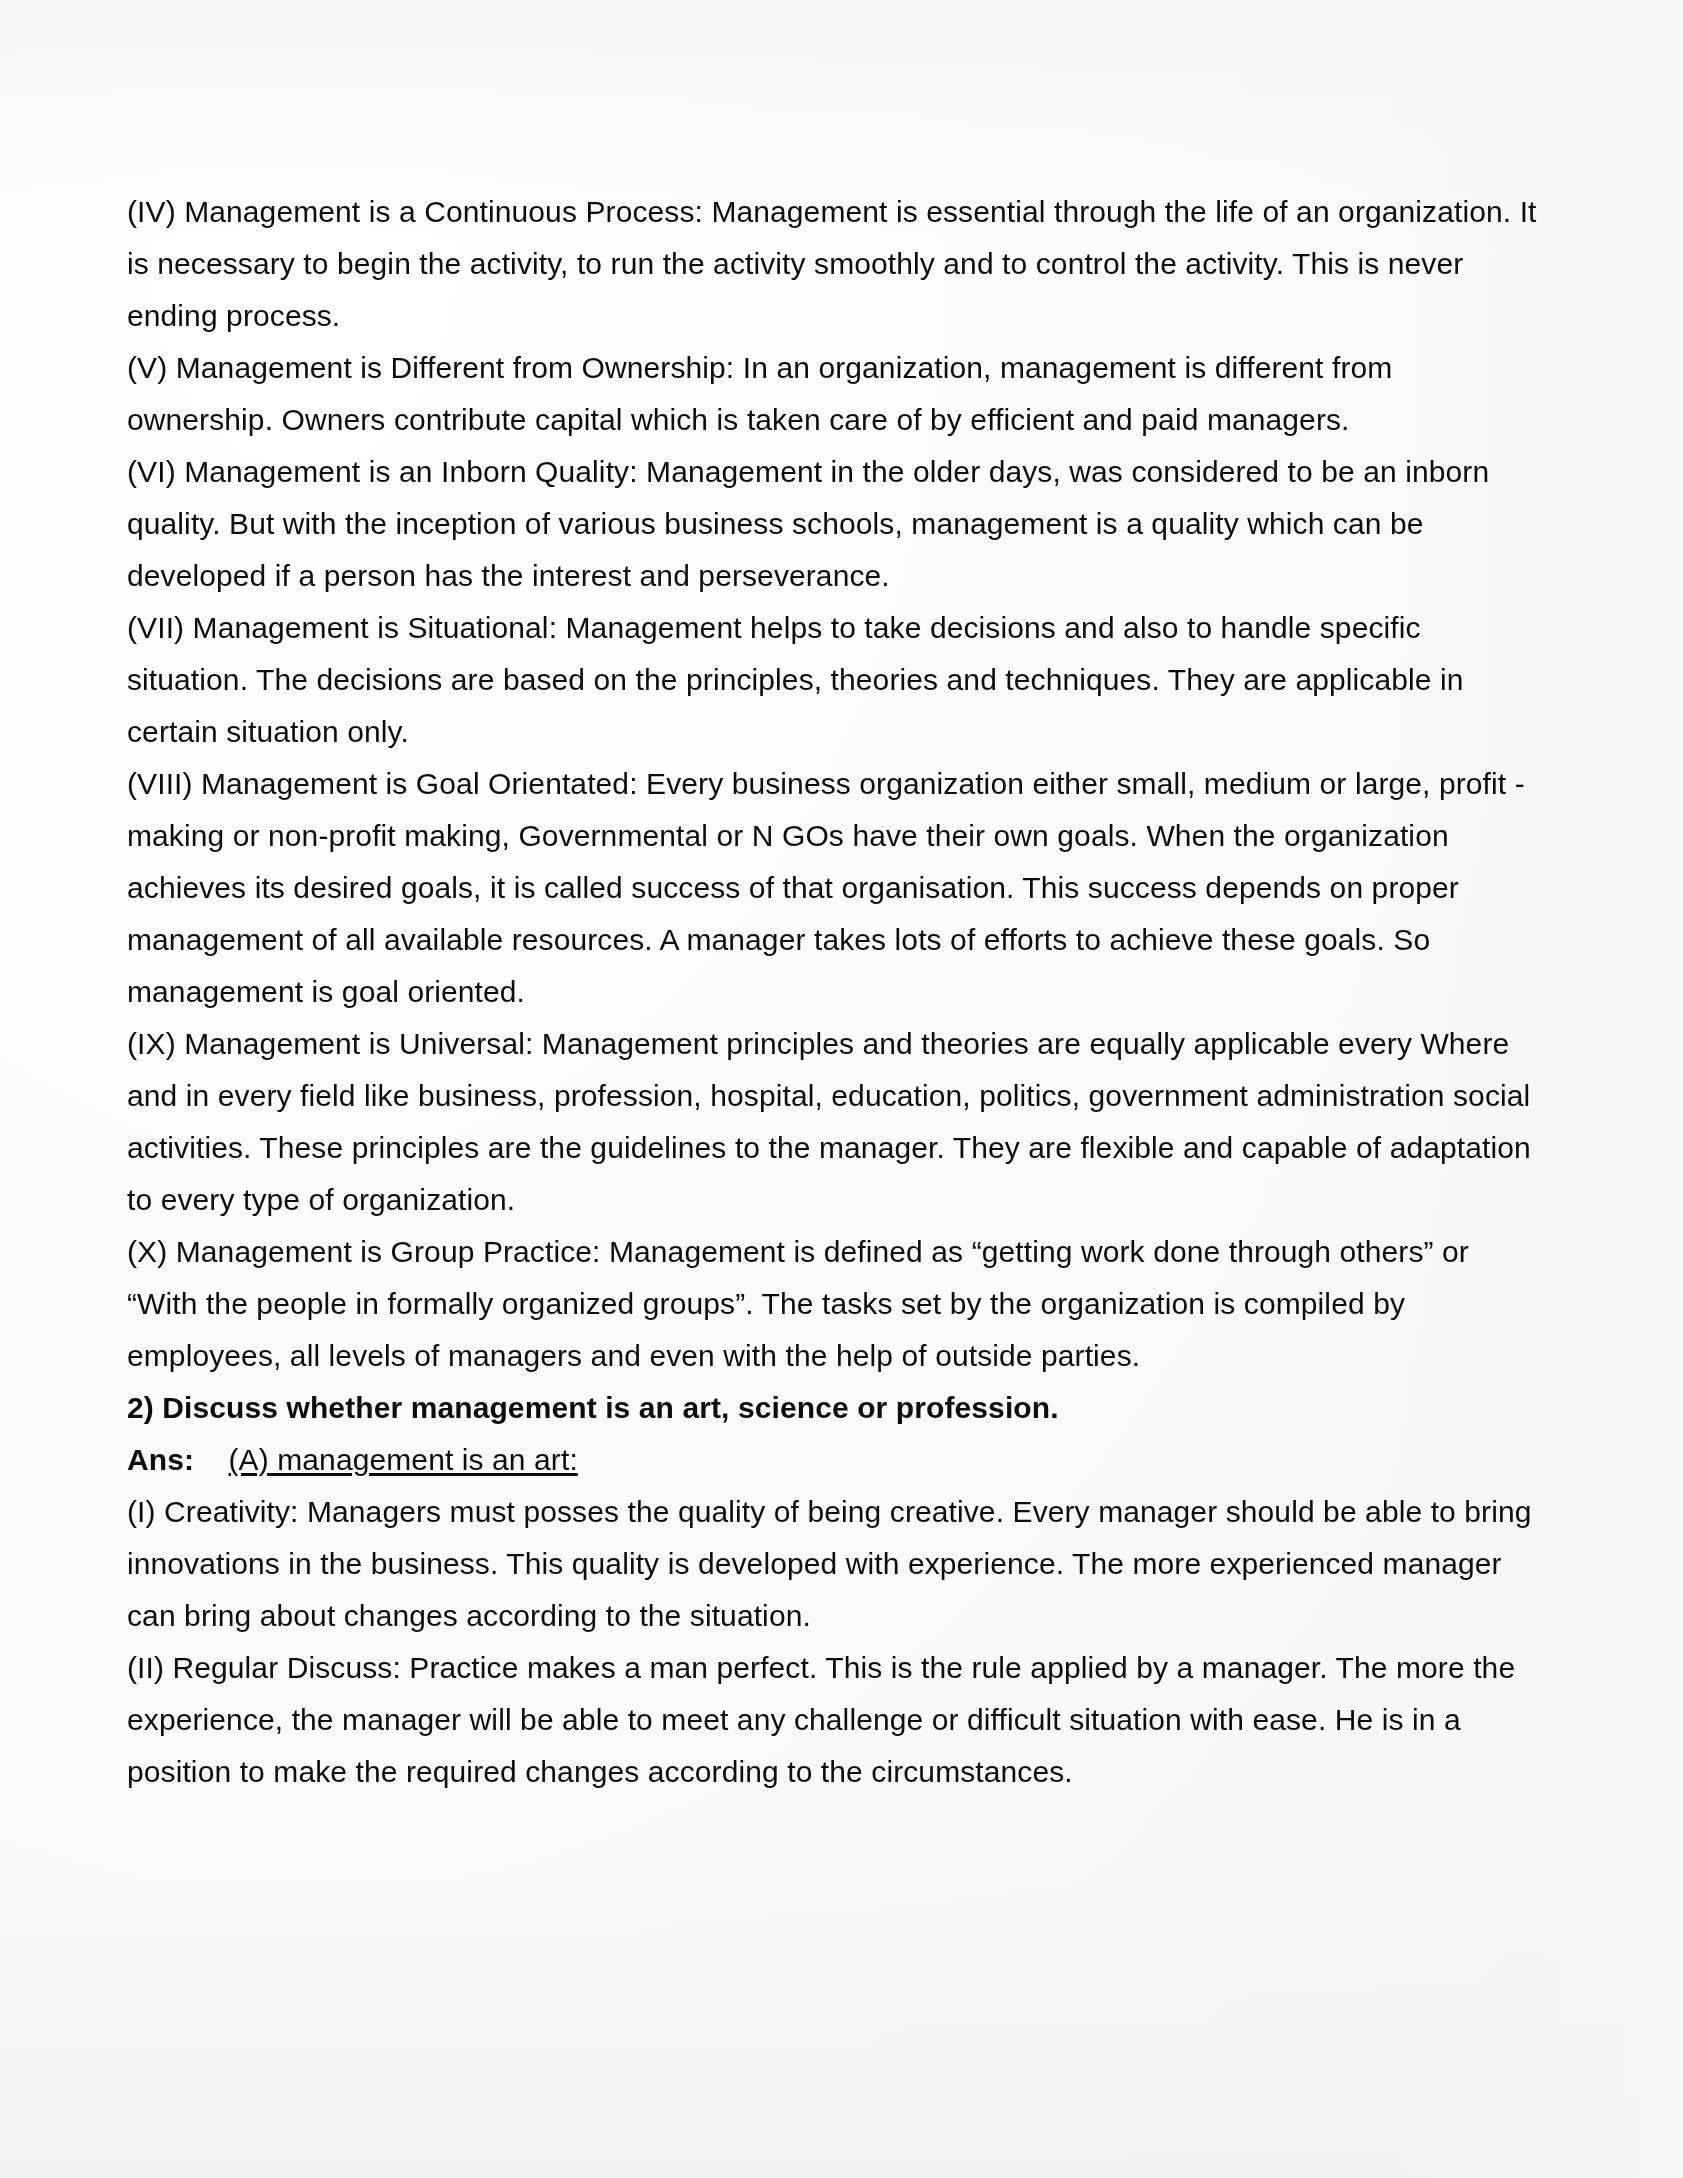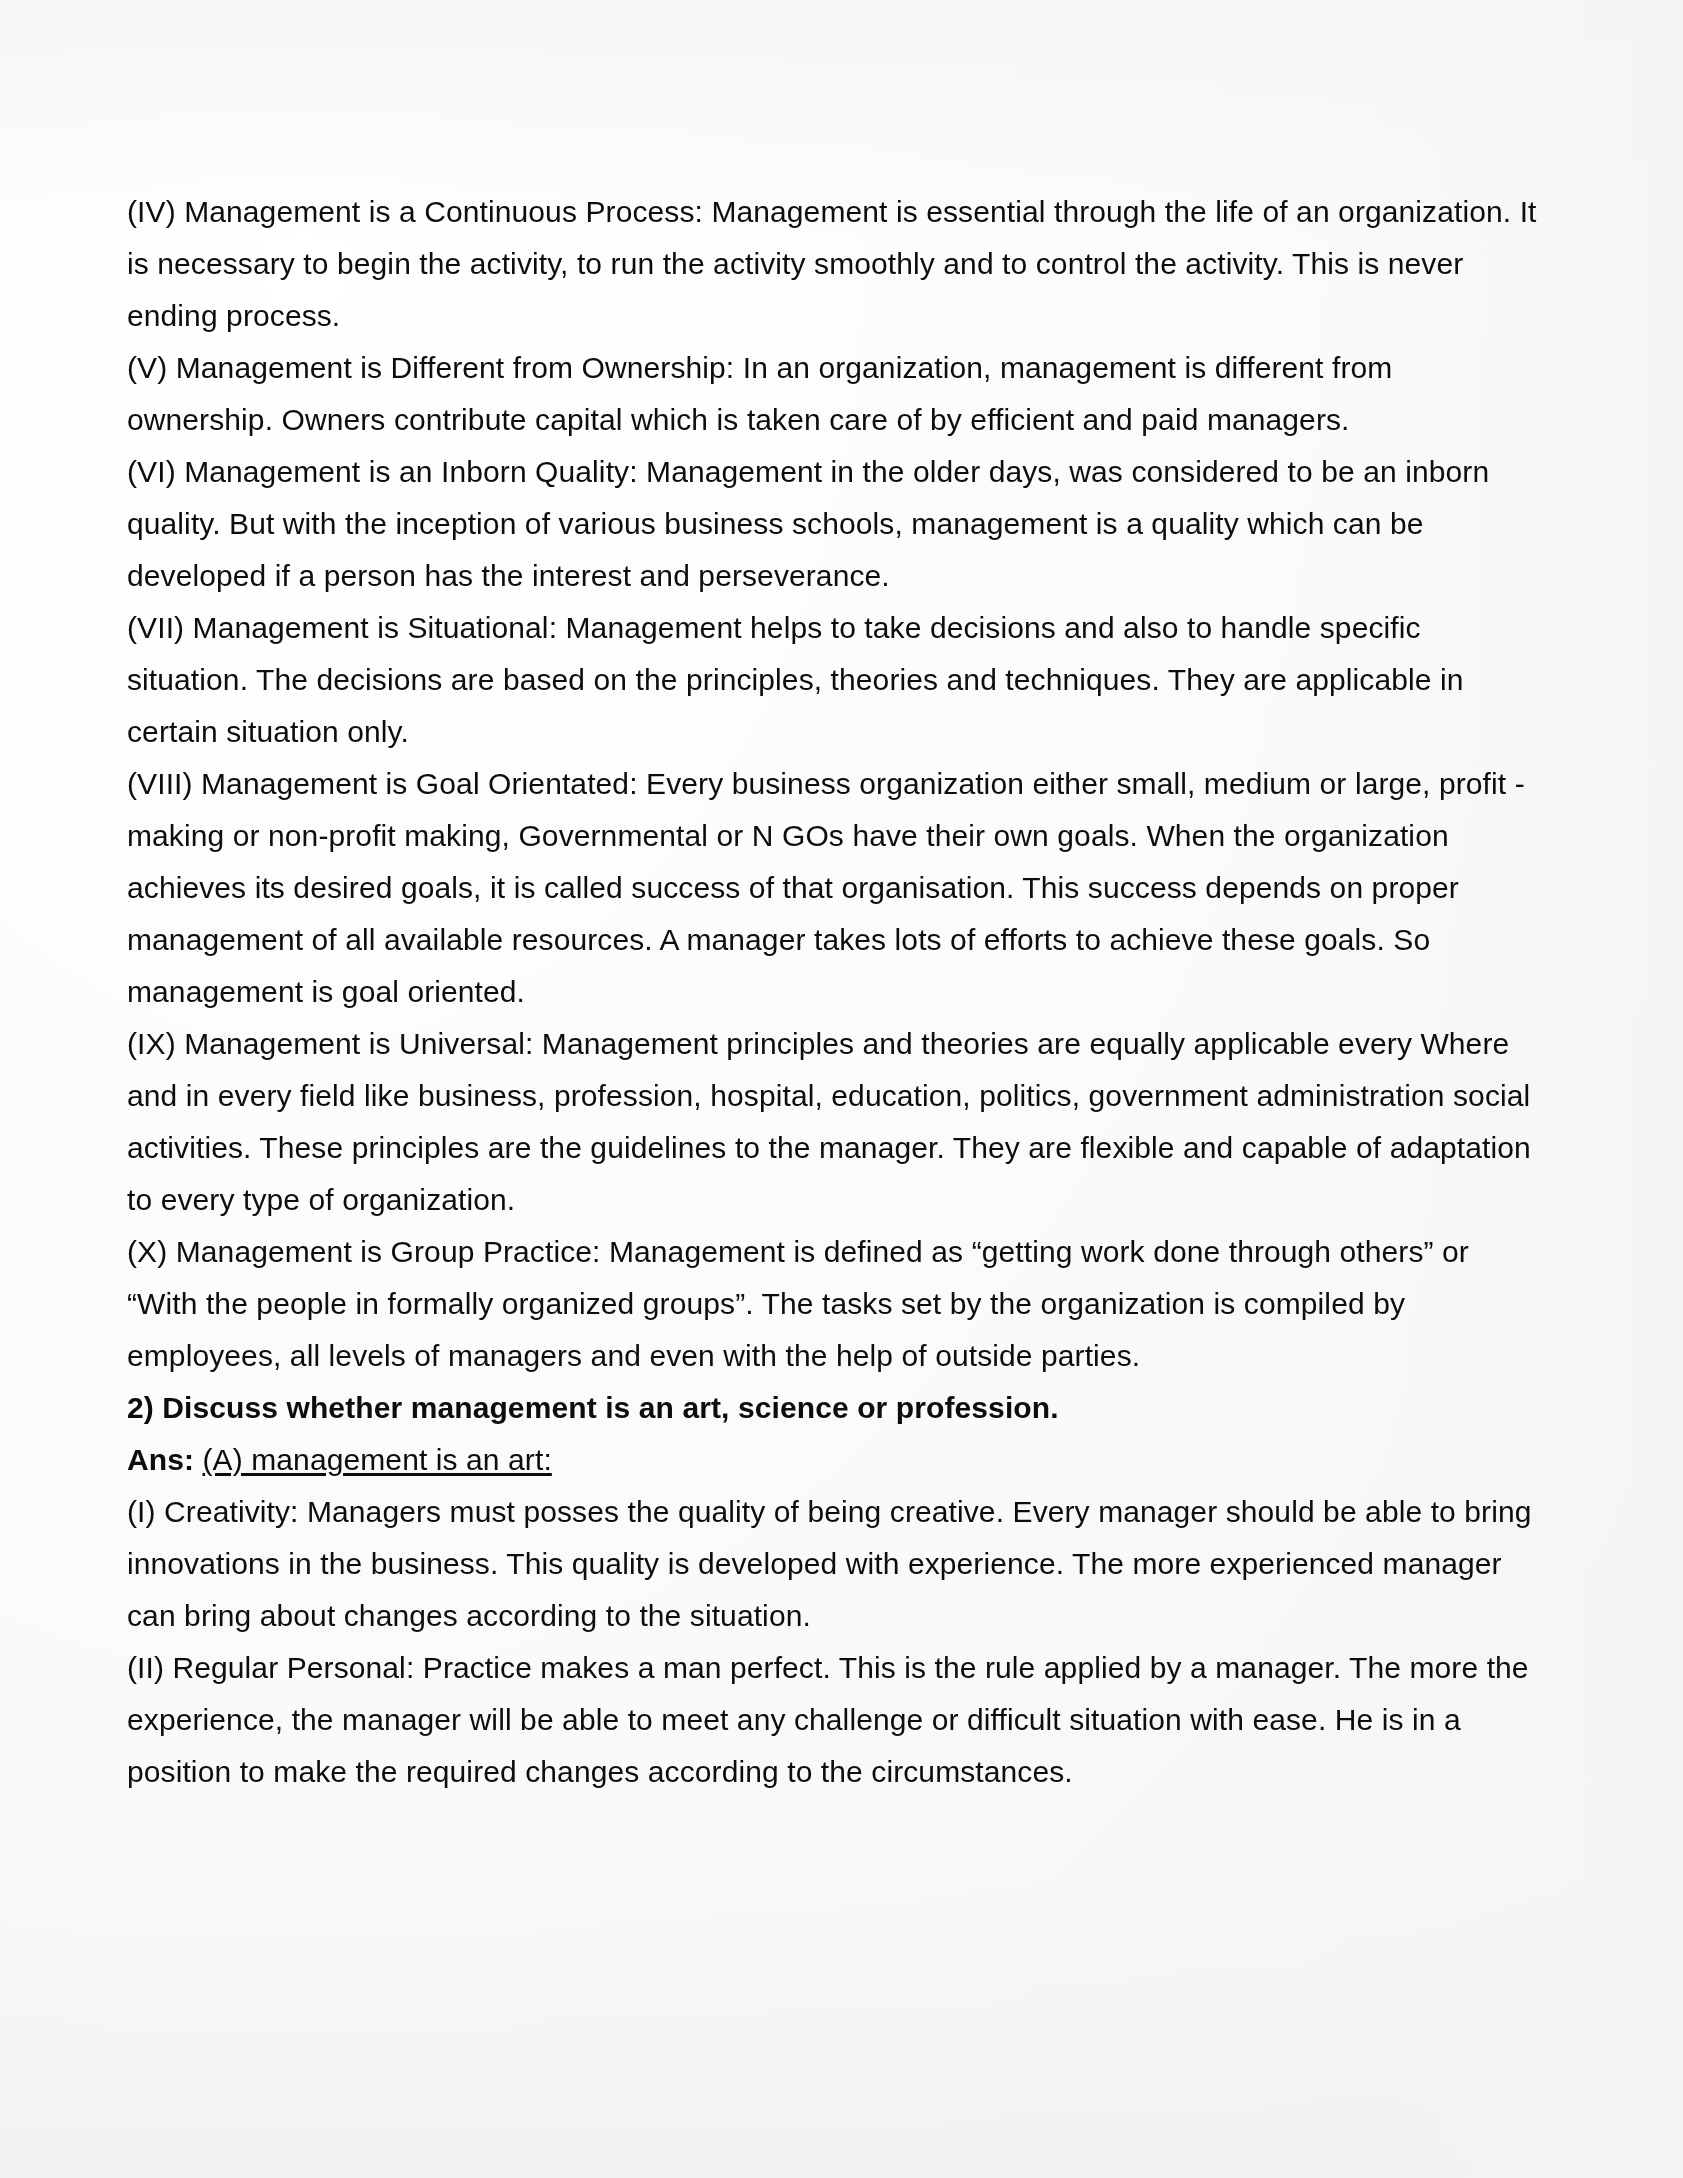--- a/index.html
+++ b/index.html
@@ -62,20 +62,21 @@
   }
   .lead {
     font-weight: normal;
   }
   .ans-label {
     font-weight: bold;
   }
   .underline {
     text-decoration: underline;
     text-underline-offset: 3px;
+    margin-left: 26px;
   }
   .q-head {
     font-weight: bold;
   }
 </style>
 </head>
 <body>
 
 <div class="page">
   <div class="scan-tint-a"></div>
@@ -119,19 +120,19 @@
 
     <p class="para">
       <span class="ans-label">Ans:</span><span>&nbsp;</span><span class="underline">(A) management is an art: </span>
     </p>
 
     <p class="para">
       <span class="lead">(I) Creativity:</span><span> </span><span>Managers must posses the quality of being creative. Every manager should be able to bring innovations in the business. This quality is developed with experience. The more experienced manager can bring about changes according to the situation.</span>
     </p>
 
     <p class="para">
-      <span class="lead">(II) Regular Personal:</span><span> </span><span>Practice makes a man perfect. This is the rule applied by a manager. The more the experience, the manager will be able to meet any challenge or difficult situation with ease. He is in a position to make the required changes according to the circumstances.</span>
+      <span class="lead">(II) Regular Discuss:</span><span> </span><span>Practice makes a man perfect. This is the rule applied by a manager. The more the experience, the manager will be able to meet any challenge or difficult situation with ease. He is in a position to make the required changes according to the circumstances.</span>
     </p>
 
 
   </div>
 </div>
 
 
 </body></html>

